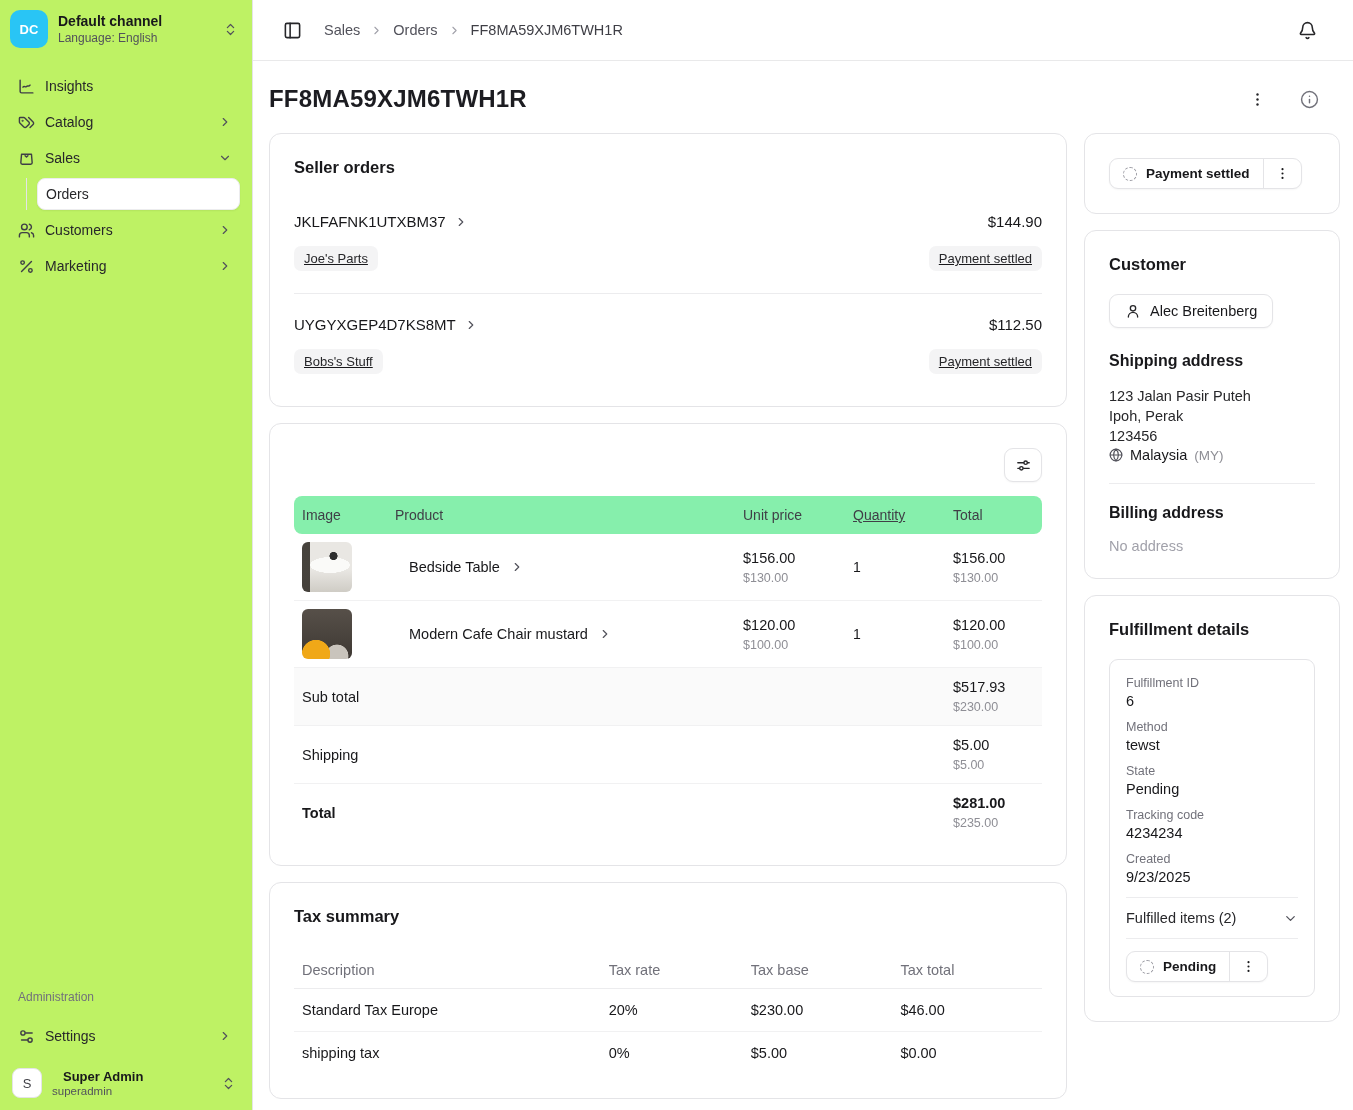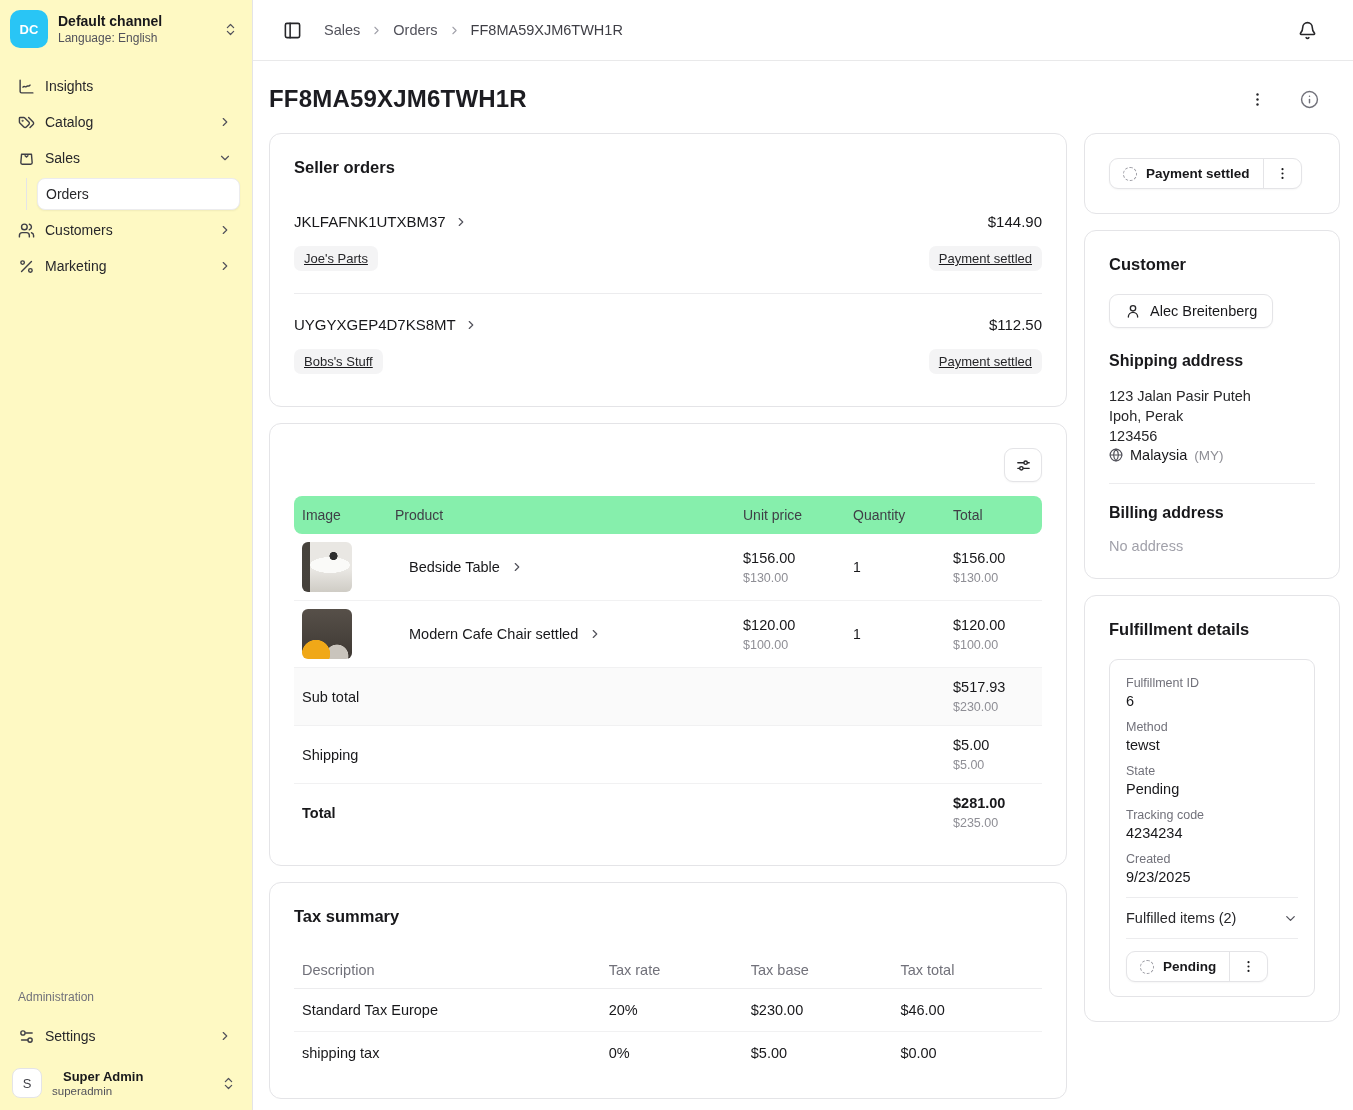--- a/index.html
+++ b/index.html
@@ -5,21 +5,21 @@
   * { margin:0; padding:0; box-sizing:border-box; }
   html,body { width:1353px; height:1110px; overflow:hidden;
     font-family:"Liberation Sans","DejaVu Sans",sans-serif;
     color:#18181b; background:#fff; }
   svg { display:block; }
 
   
   .app { display:flex; width:1353px; height:1110px; }
 
   
-  .sidebar { width:253px; min-width:253px; height:100%; background:#fef9c3;
+  .sidebar { width:253px; min-width:253px; height:100%; background:#bef264;
     border-right:1px solid #e4e4e7; display:flex; flex-direction:column; padding:10px 12px 10px 10px; }
   .channel { display:flex; align-items:center; gap:10px; padding:0 2px 14px 0; }
   .channel-avatar { width:38px; height:38px; border-radius:10px; background:#29c5f5;
     color:#fff; font-weight:700; font-size:13px; display:flex; align-items:center; justify-content:center; }
   .channel-meta { flex:1; min-width:0; }
   .channel-name { font-size:14px; font-weight:700; color:#18181b; }
   .channel-lang { font-size:12px; color:#52525b; margin-top:2px; }
   .nav { display:flex; flex-direction:column; gap:4px; margin-top:8px; }
   .nav-item { display:flex; align-items:center; gap:10px; height:32px; padding:0 8px;
     border-radius:8px; font-size:14px; color:#27272a; cursor:pointer; }
@@ -77,21 +77,21 @@
     display:flex; align-items:center; justify-content:center; cursor:pointer; color:#27272a;
     box-shadow:0 1px 2px rgba(0,0,0,.04); }
   table.items { width:100%; border-collapse:collapse; font-size:14px; }
   table.items thead th { background:#86efac; text-align:left; font-weight:400; color:#3f3f46;
     padding:11px 8px; font-size:14px; }
   table.items thead th:first-child { border-radius:8px 0 0 8px; }
   table.items thead th:last-child { border-radius:0 8px 8px 0; }
   table.items td { padding:8px; border-top:1px solid #f1f1f2; vertical-align:middle; }
   table.items tbody tr:first-child td { border-top:none; }
   .col-image { width:93px; } .col-product { width:348px; } .col-unit { width:110px; }
-  .col-qty { width:100px; } .col-total { width:97px; }
+  .col-qty { width:100px;text-decoration:underline; } .col-total { width:97px; }
   .thumb { width:50px; height:50px; border-radius:6px; }
   .thumb-bedside { background:
       linear-gradient(90deg, rgba(62,58,52,.95) 0 15%, rgba(62,58,52,0) 15.5%),
       radial-gradient(circle at 63% 28%, #2e2e2e 0 8%, rgba(0,0,0,0) 9%),
       radial-gradient(ellipse 40% 16% at 56% 46%, #fafaf8 0 98%, rgba(0,0,0,0) 100%),
       linear-gradient(180deg, #e9e7e3 0 55%, #cfccc5 100%); }
   .thumb-chair { background:
       radial-gradient(circle at 28% 90%, #f0a818 0 24%, rgba(0,0,0,0) 25%),
       radial-gradient(circle at 70% 94%, #c9c4bc 0 19%, rgba(0,0,0,0) 20%),
       linear-gradient(180deg, #575049 0%, #3e3833 100%); }
@@ -424,21 +424,21 @@
                     <div class="price-main">$156.00</div>
                     <div class="price-net">$130.00</div>
                   </td>
                 </tr>
                 <tr>
                   <td>
                       <div class="thumb thumb-chair"></div>
                     </td>
                   <td>
                     <span class="prod-link">
-                      <span>Modern Cafe Chair settled</span>
+                      <span>Modern Cafe Chair mustard</span>
                       <span style="color:#52525b;">
                         <svg width="14" height="14" viewBox="0 0 24 24" fill="none" stroke="currentColor" stroke-width="2" stroke-linecap="round" stroke-linejoin="round">
                             <path d="m9 18 6-6-6-6"></path>
                           </svg>
                       </span>
                     </span>
                   </td>
                   <td>
                     <div class="price-main">$120.00</div>
                     <div class="price-net">$100.00</div>

